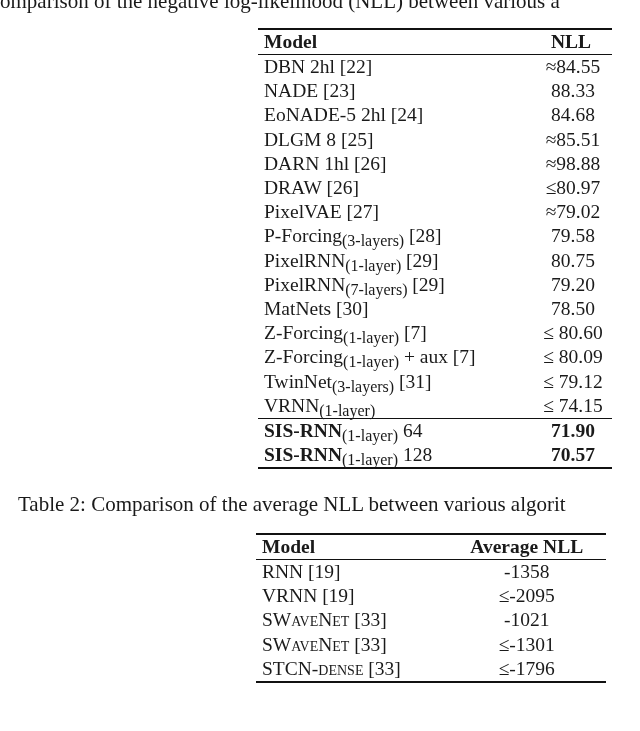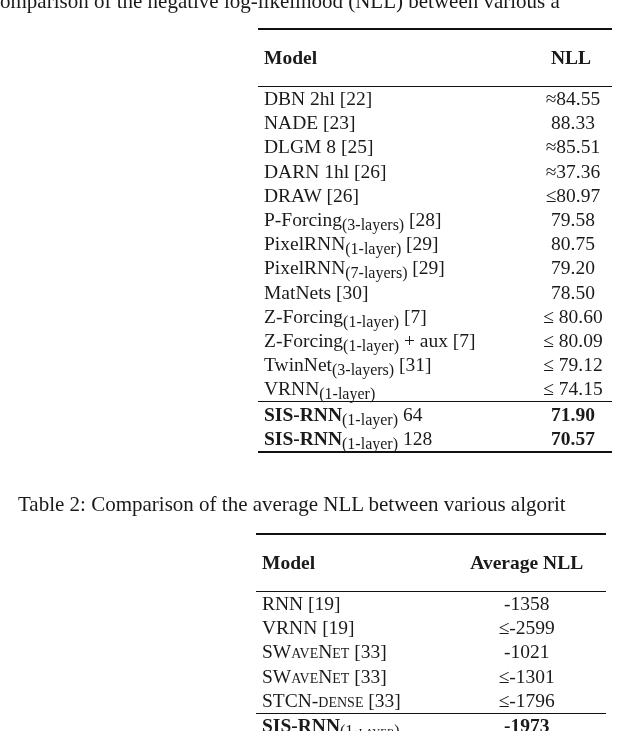--- a/index.html
+++ b/index.html
@@ -4,21 +4,21 @@
 <style>
   html, body { margin:0; padding:0; background:#fff; }
   body { width:640px; height:731px; position:relative; overflow:hidden;
          font-family:"DejaVu Serif","Liberation Serif",serif; color:#1a1a1a; }
   .caption { position:absolute; white-space:nowrap; font-family:"Liberation Serif",serif; font-size:21px; }
   .cap1 { left:-14px; top:-11px; }
   .cap2 { left:18px; top:492px; }
   table { position:absolute; border-collapse:collapse; font-family:"Liberation Serif",serif; font-size:19.5px; }
   .t1 { left:258px; top:28px; width:354px; border-top:2px solid #111; border-bottom:2px solid #111; }
   .t2 { left:256px; top:533px; width:350px; border-top:2px solid #111; border-bottom:2px solid #111; }
-  th { font-weight:bold; text-align:left; height:24px; padding:16px 6px; border-bottom:1.5px solid #111; }
+  th { font-weight:bold; text-align:left; height:24px; padding:0 6px; border-bottom:1.5px solid #111; }
   th.num { text-align:center; }
   td { height:24.2px; padding:0 6px; line-height:22px; white-space:nowrap; }
   td.num { text-align:center; }
   tr.sep td { border-top:1.5px solid #111; }
   tr.bold td { font-weight:bold;margin-left:31px; }
   tr.bold td .plain { font-weight:normal; }
   sub { font-size:16px; vertical-align:-4px; line-height:0; font-weight:normal; }
   .sc { font-variant:small-caps; }
   .t1 td.num { padding-right:2px; }
 </style>
@@ -37,30 +37,38 @@
   <tbody id="t1body">
       <tr>
         <td><span>DBN 2hl [22]</span></td>
         <td class="num">≈84.55</td>
       </tr>
       <tr>
         <td><span>NADE [23]</span></td>
         <td class="num">88.33</td>
       </tr>
       <tr>
+        <td><span>EoNADE-5 2hl [24]</span></td>
+        <td class="num">84.68</td>
+      </tr>
+      <tr>
         <td><span>DLGM 8 [25]</span></td>
         <td class="num">≈85.51</td>
       </tr>
       <tr>
         <td><span>DARN 1hl [26]</span></td>
-        <td class="num">≈37.36</td>
+        <td class="num">≈98.88</td>
       </tr>
       <tr>
         <td><span>DRAW [26]</span></td>
         <td class="num">≤80.97</td>
+      </tr>
+      <tr>
+        <td><span>PixelVAE [27]</span></td>
+        <td class="num">≈79.02</td>
       </tr>
       <tr>
         <td><span>P-Forcing</span><sub>(3-layers)</sub><span class="plain"> [28]</span></td>
         <td class="num">79.58</td>
       </tr>
       <tr>
         <td><span>PixelRNN</span><sub>(1-layer)</sub><span class="plain"> [29]</span></td>
         <td class="num">80.75</td>
       </tr>
       <tr>
@@ -107,32 +115,28 @@
       <th class="num">Average NLL</th>
     </tr>
   </thead>
   <tbody id="t2body">
       <tr>
         <td><span>RNN [19]</span></td>
         <td class="num">-1358</td>
       </tr>
       <tr>
         <td><span>VRNN [19]</span></td>
-        <td class="num">≤-2599</td>
+        <td class="num">≤-2095</td>
       </tr>
       <tr>
         <td><span class="sc">SWaveNet</span><span class="plain"> [33]</span></td>
         <td class="num">-1021</td>
       </tr>
       <tr>
         <td><span class="sc">SWaveNet</span><span class="plain"> [33]</span></td>
         <td class="num">≤-1301</td>
       </tr>
       <tr>
         <td><span>STCN-</span><span class="sc">dense</span><span class="plain"> [33]</span></td>
         <td class="num">≤-1796</td>
       </tr>
-      <tr class="bold sep">
-        <td><span>SIS-RNN</span><sub class="sc">(1-layer)</sub></td>
-        <td class="num">-1973</td>
-      </tr>
     </tbody>
 </table>
 
 </body></html>

